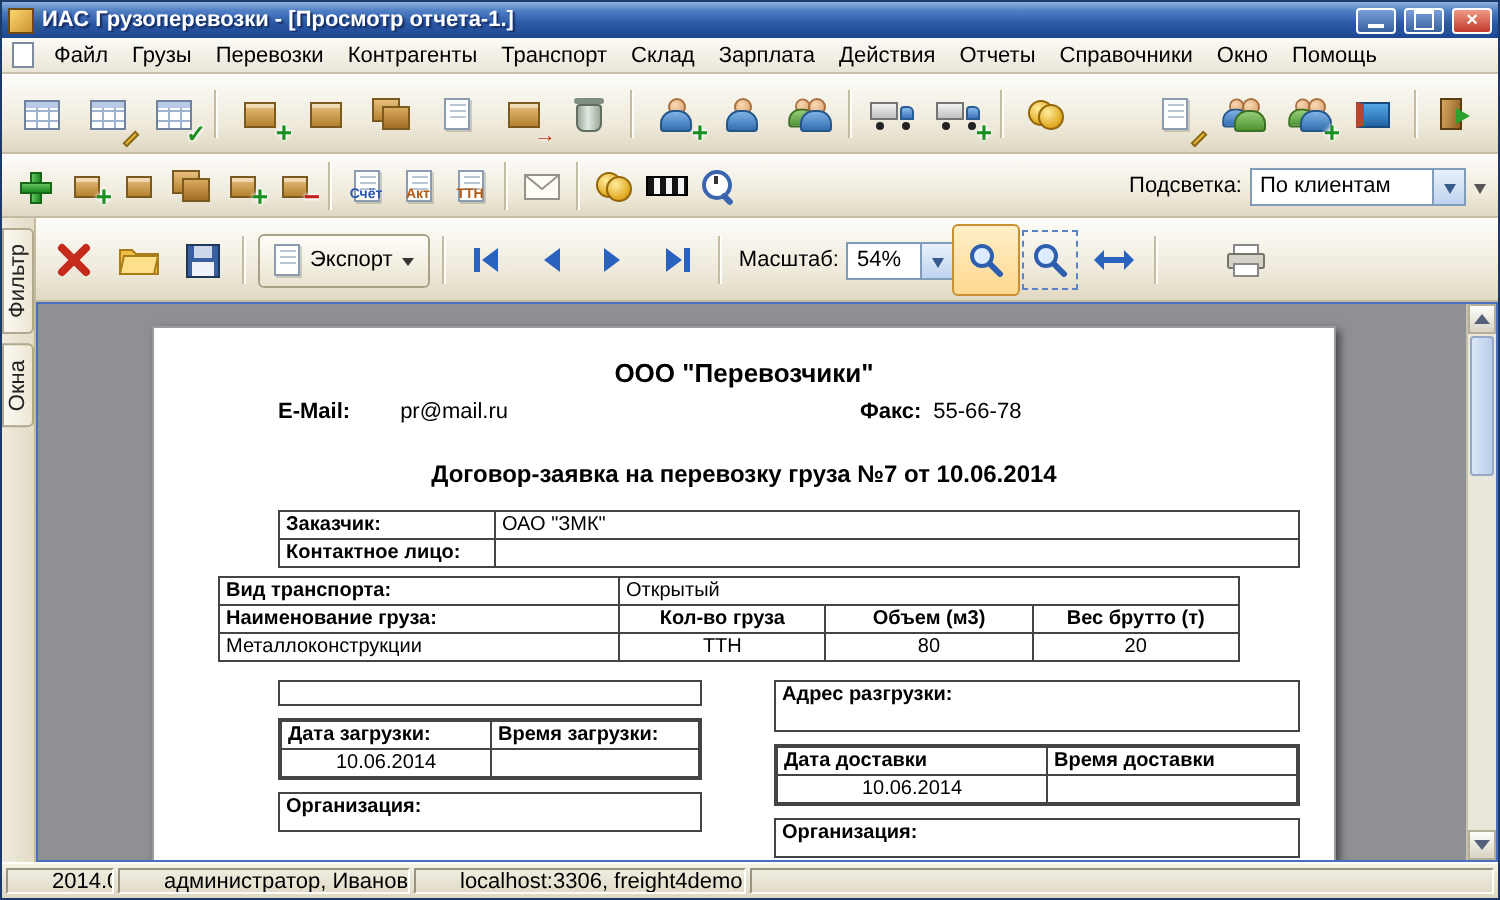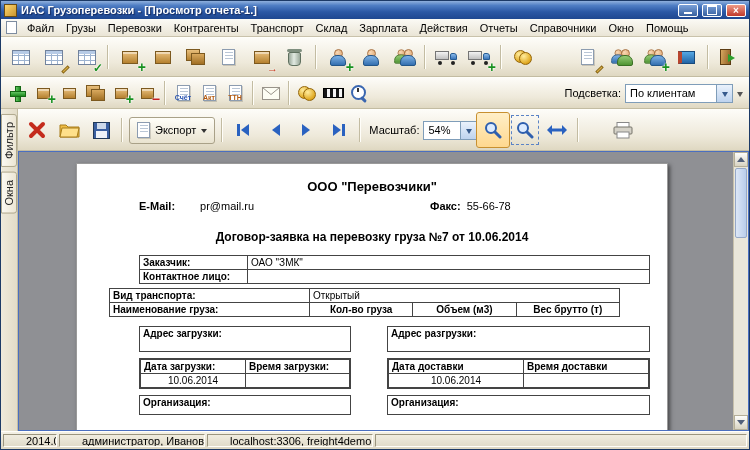--- a/index.html
+++ b/index.html
@@ -477,27 +477,32 @@
           <tr>
         <td class="lbl" style="width:200px;">Вид транспорта:</td>
         <td colspan="3">Открытый</td>
       </tr>
       <tr>
         <td class="lbl">Наименование груза:</td>
         <td class="lbl tc" style="width:105px;">Кол-во груза</td>
         <td class="lbl tc" style="width:103px;">Объем (м3)</td>
         <td class="lbl tc" style="width:103px;">Вес брутто (т)</td>
       </tr>
+      <tr>
+        <td>Металлоконструкции</td>
+        <td class="tc">ТТН</td>
+        <td class="tc">80</td>
+        <td class="tc">20</td>
+      </tr>
     </tbody>
       </table>
 
     <div class="rp-cols">
       <div class="col-l">
         <div class="bx">
-          <div class="hd">Адрес загрузки:</div>
           <div class="sp"></div>
         </div>
         <div class="bx">
           <table>
             <tbody>
                 <tr>
               <td class="lbl" style="width:105px;">Дата загрузки:</td>
               <td class="lbl">Время загрузки:</td>
             </tr>
             <tr>

